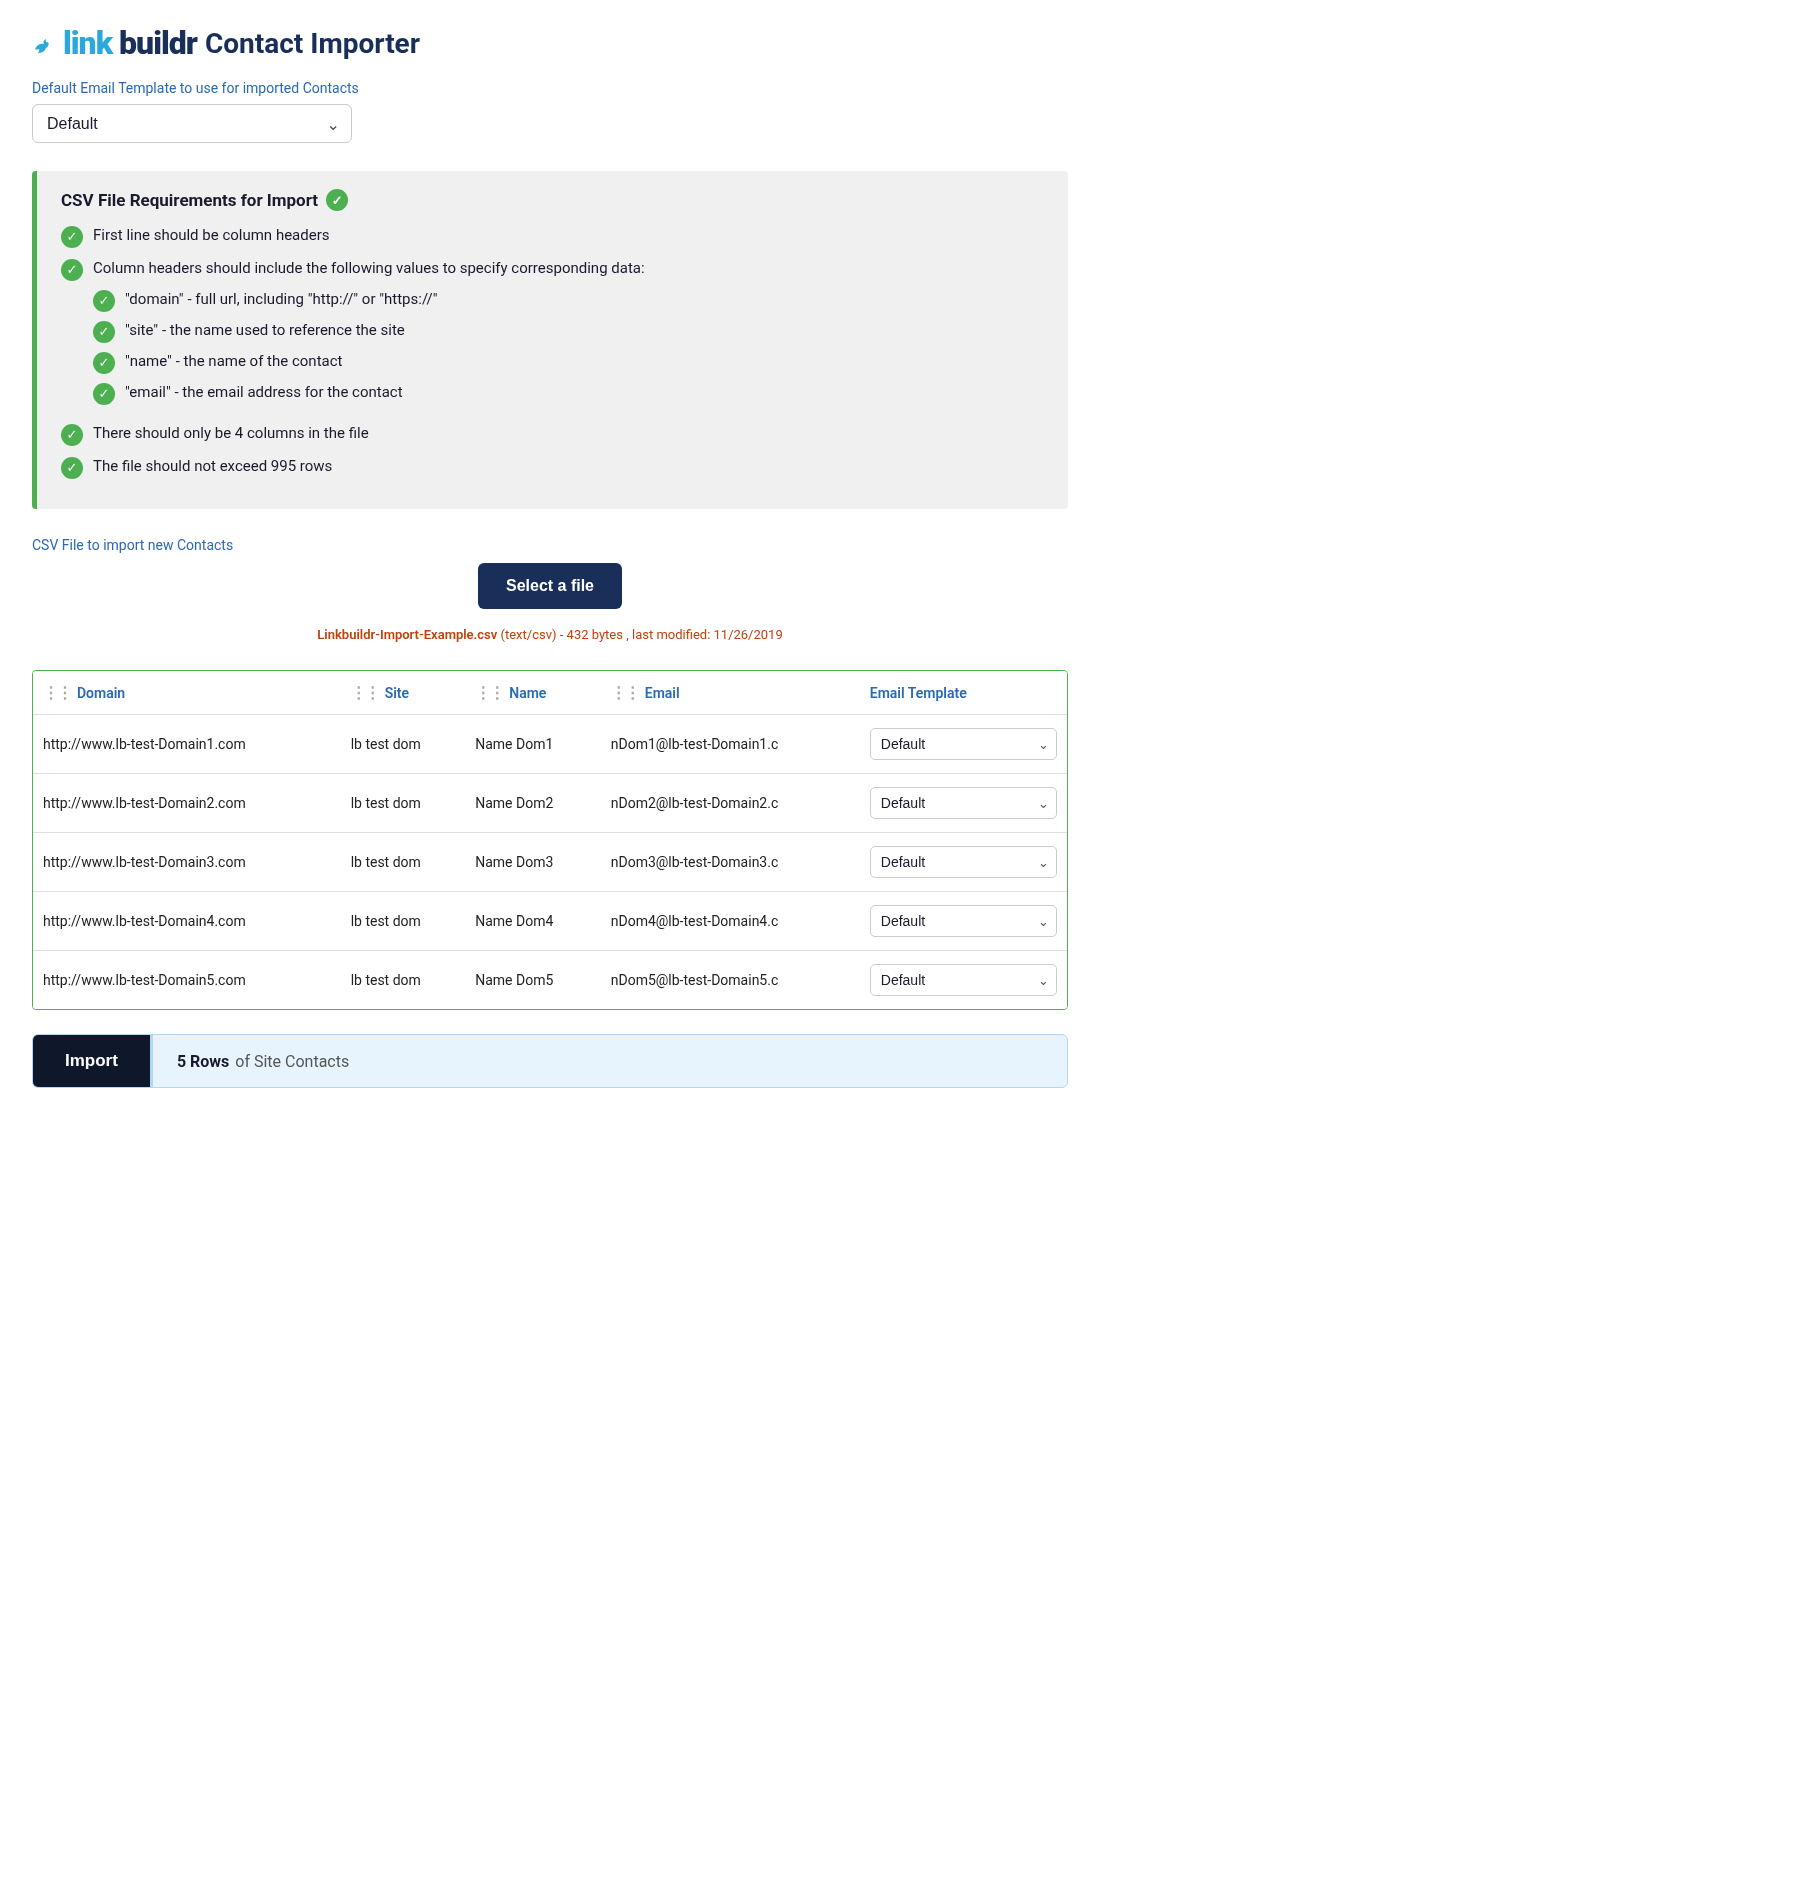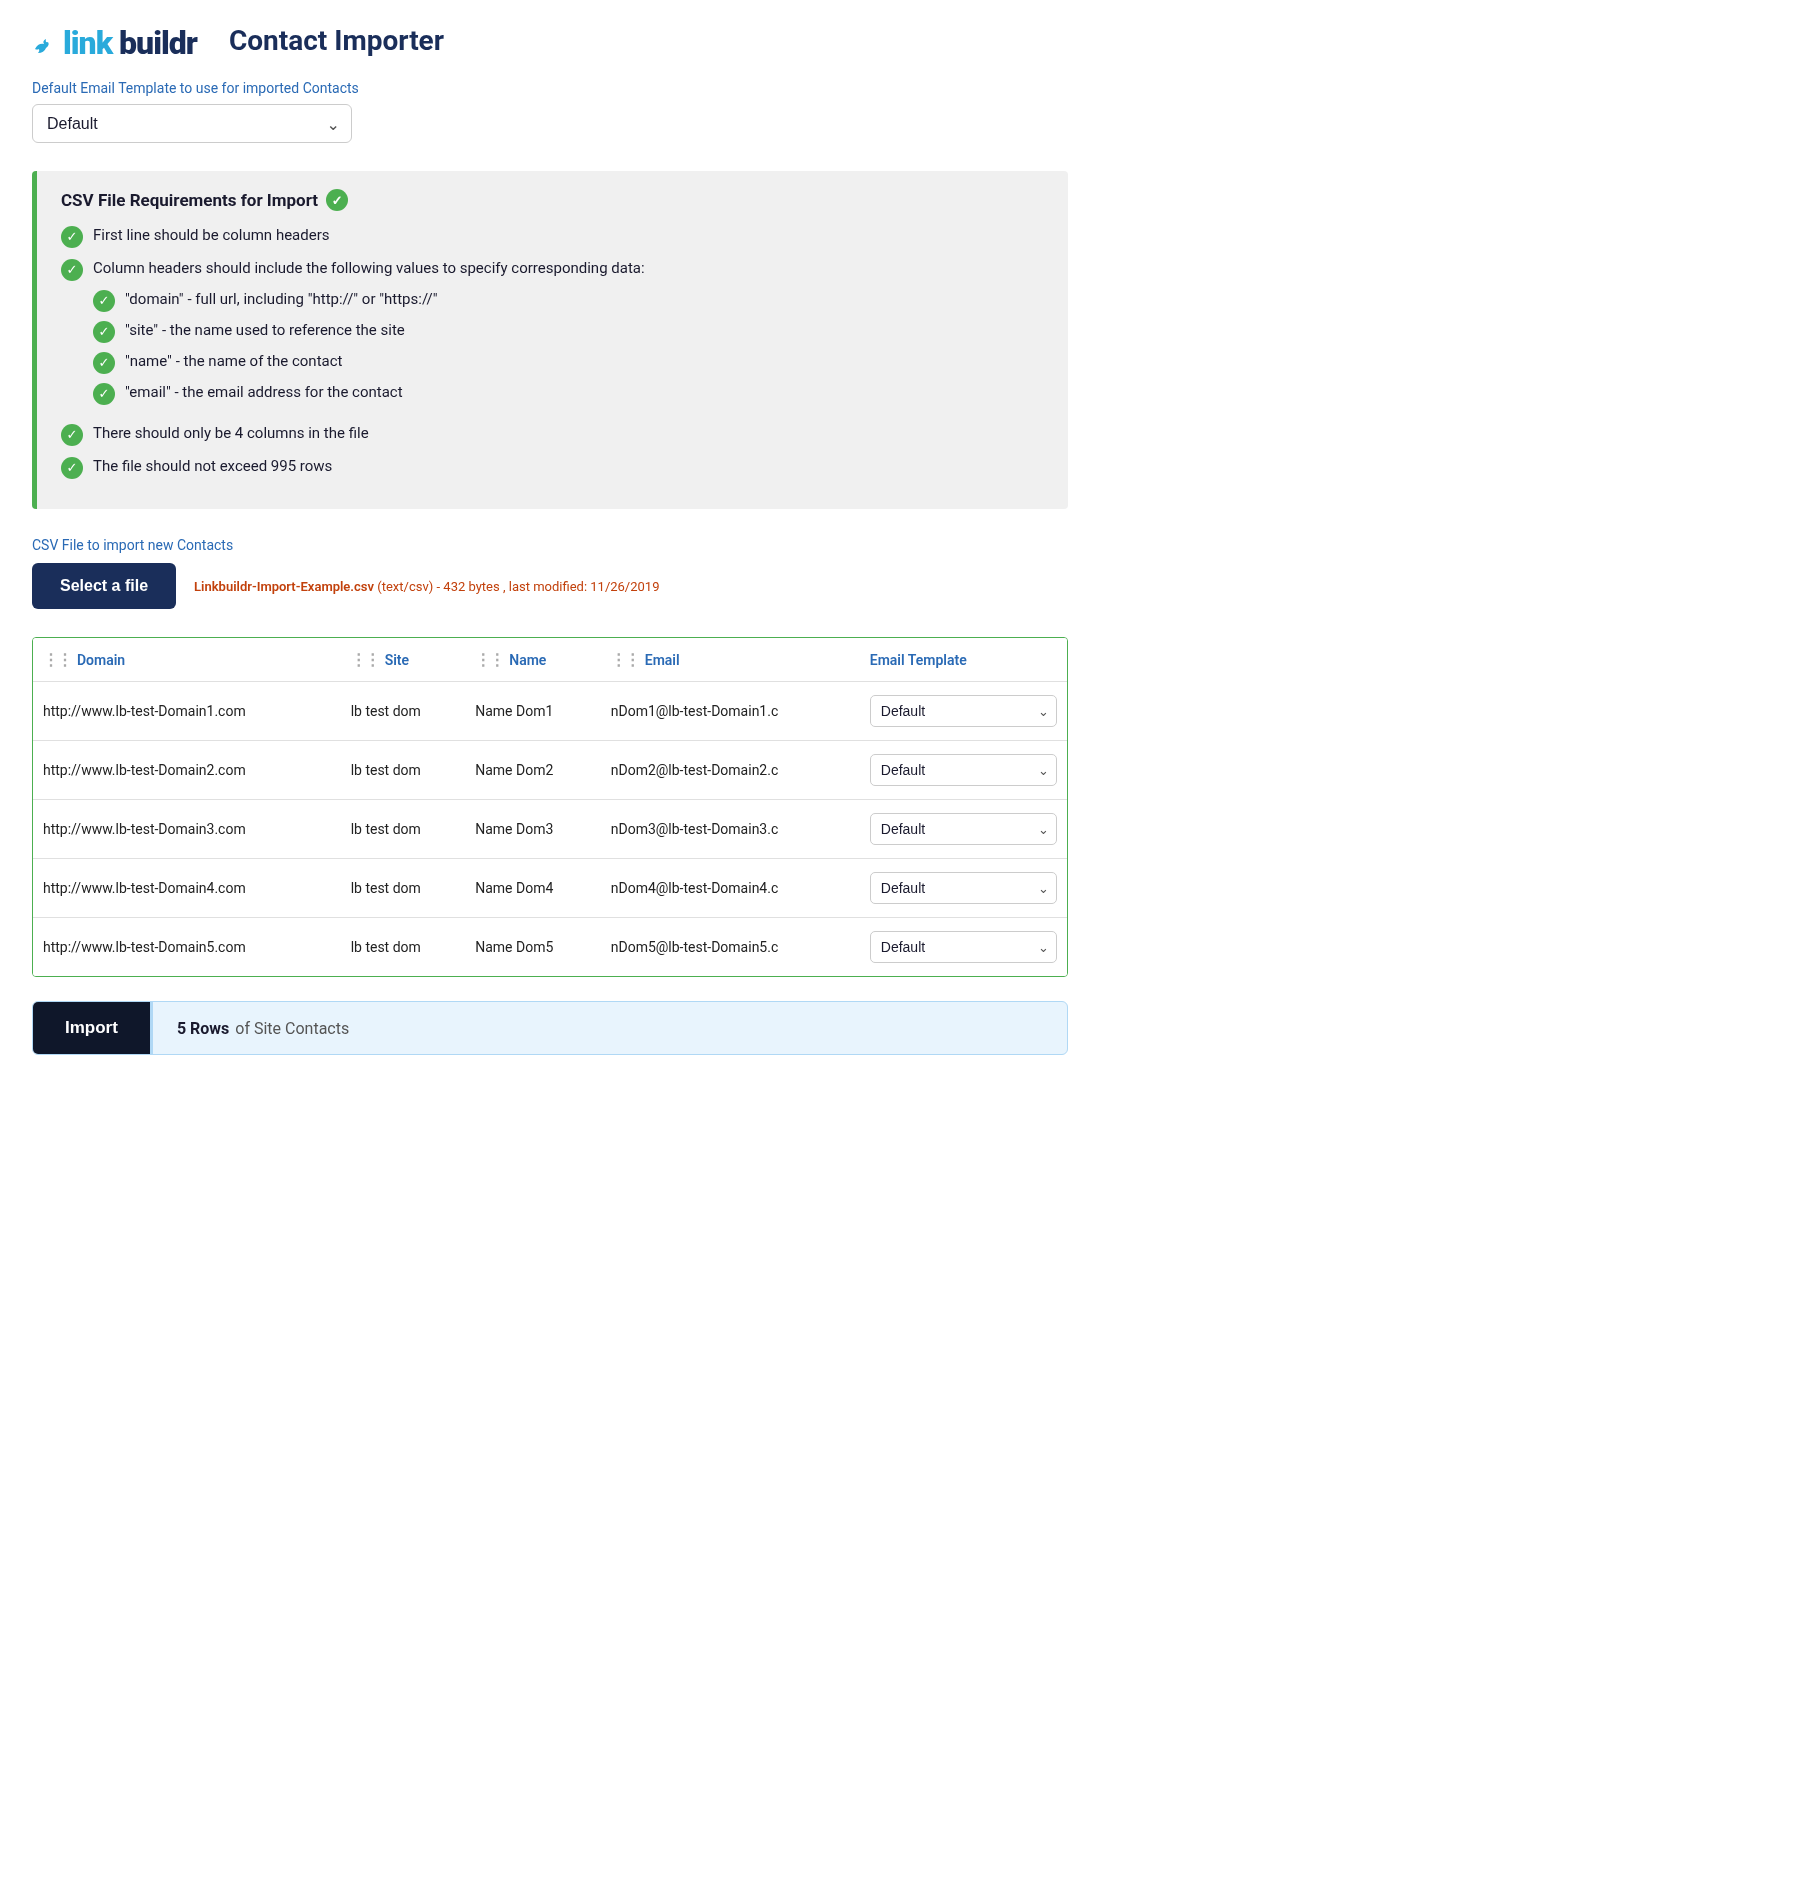--- a/index.html
+++ b/index.html
@@ -7,21 +7,22 @@
       font-family: -apple-system, BlinkMacSystemFont, 'Segoe UI', Roboto, sans-serif;
       background: #fff;
       color: #1a1a2e;
       padding: 24px 32px;
       max-width: 1100px;
     }
 
     
     .header {
       display: flex;
-      gap: 24px;
+      align-items: center;
+      gap: 0;
       margin-bottom: 18px;
     }
     .logo {
       display: flex;
       align-items: center;
       gap: 0;
     }
     .page-title {
       font-size: 28px;
       font-weight: 700;
@@ -129,20 +130,21 @@
     .file-label {
       font-size: 14px;
       color: #2a6ab5;
       margin-bottom: 10px;
     }
     .file-row {
       display: flex;
       align-items: center;
       gap: 18px;
       margin-bottom: 28px;
+      flex-direction: column;
     }
     .select-file-btn {
       background: #1a2e5a;
       color: #fff;
       border: none;
       padding: 14px 28px;
       font-size: 16px;
       font-weight: 700;
       border-radius: 6px;
       cursor: pointer;

